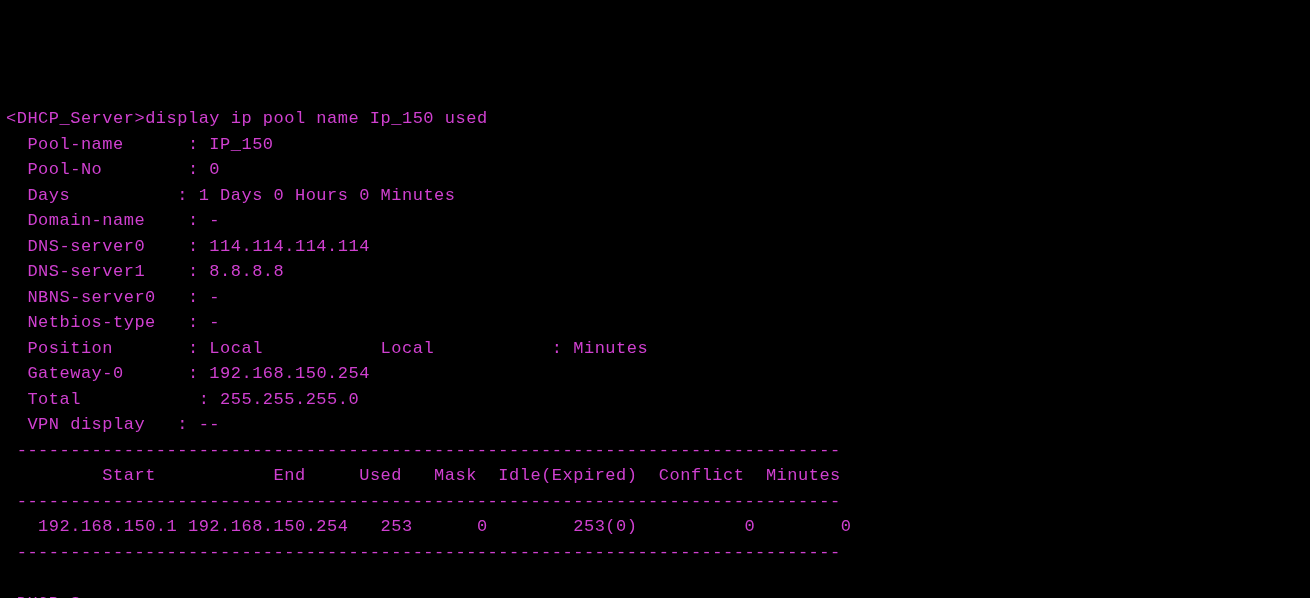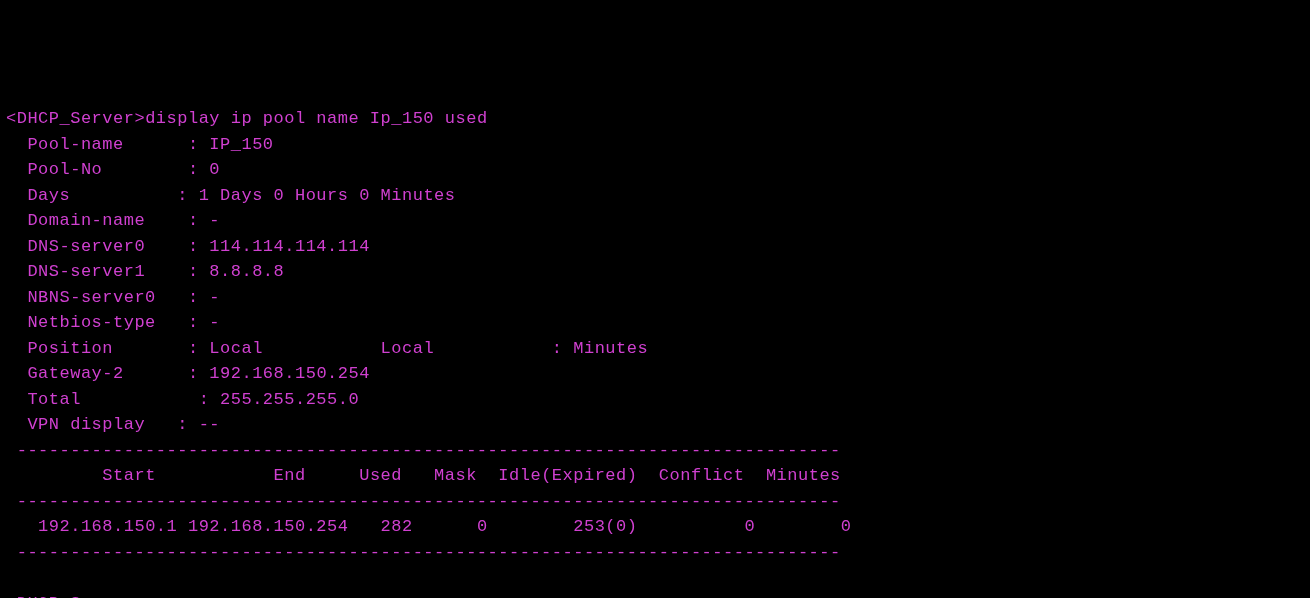--- a/index.html
+++ b/index.html
@@ -23,25 +23,25 @@
 <div class="terminal"><span>&lt;DHCP_Server&gt;</span><span>display ip pool name Ip_150 used</span>
   <span>Pool-name</span>      : <span>IP_150</span>
   <span>Pool-No</span>        : <span>0</span>
   <span>Days</span>          : <span>1 Days 0 Hours 0 Minutes</span>
   <span>Domain-name</span>    : <span>-</span>
   <span>DNS-server0</span>    : <span>114.114.114.114</span>
   <span>DNS-server1</span>    : <span>8.8.8.8</span>
   <span>NBNS-server0</span>   : <span>-</span>
   <span>Netbios-type</span>   : <span>-</span>
   <span>Position</span>       : <span>Local</span>           <span>Local</span>           : <span>Minutes</span>
-  <span>Gateway-2</span>      : <span>192.168.150.254</span>
+  <span>Gateway-0</span>      : <span>192.168.150.254</span>
   <span>Total</span>           : <span>255.255.255.0</span>
   <span>VPN display</span>   : <span>--</span>
 <span> -----------------------------------------------------------------------------</span>
          <span>Start</span>           <span>End</span>     <span>Used</span>   <span>Mask</span>  <span>Idle(Expired)</span>  <span>Conflict</span>  <span>Minutes</span>
 <span> -----------------------------------------------------------------------------</span>
-   <span>192.168.150.1</span> <span>192.168.150.254</span>   <span>282</span>      <span>0</span>        <span>253(0)</span>          <span>0</span>        <span>0</span>
+   <span>192.168.150.1</span> <span>192.168.150.254</span>   <span>253</span>      <span>0</span>        <span>253(0)</span>          <span>0</span>        <span>0</span>
 <span> -----------------------------------------------------------------------------</span>
 
 <span>&lt;DHCP_Server&gt;</span></div>
 
 
 
 
 </body></html>

